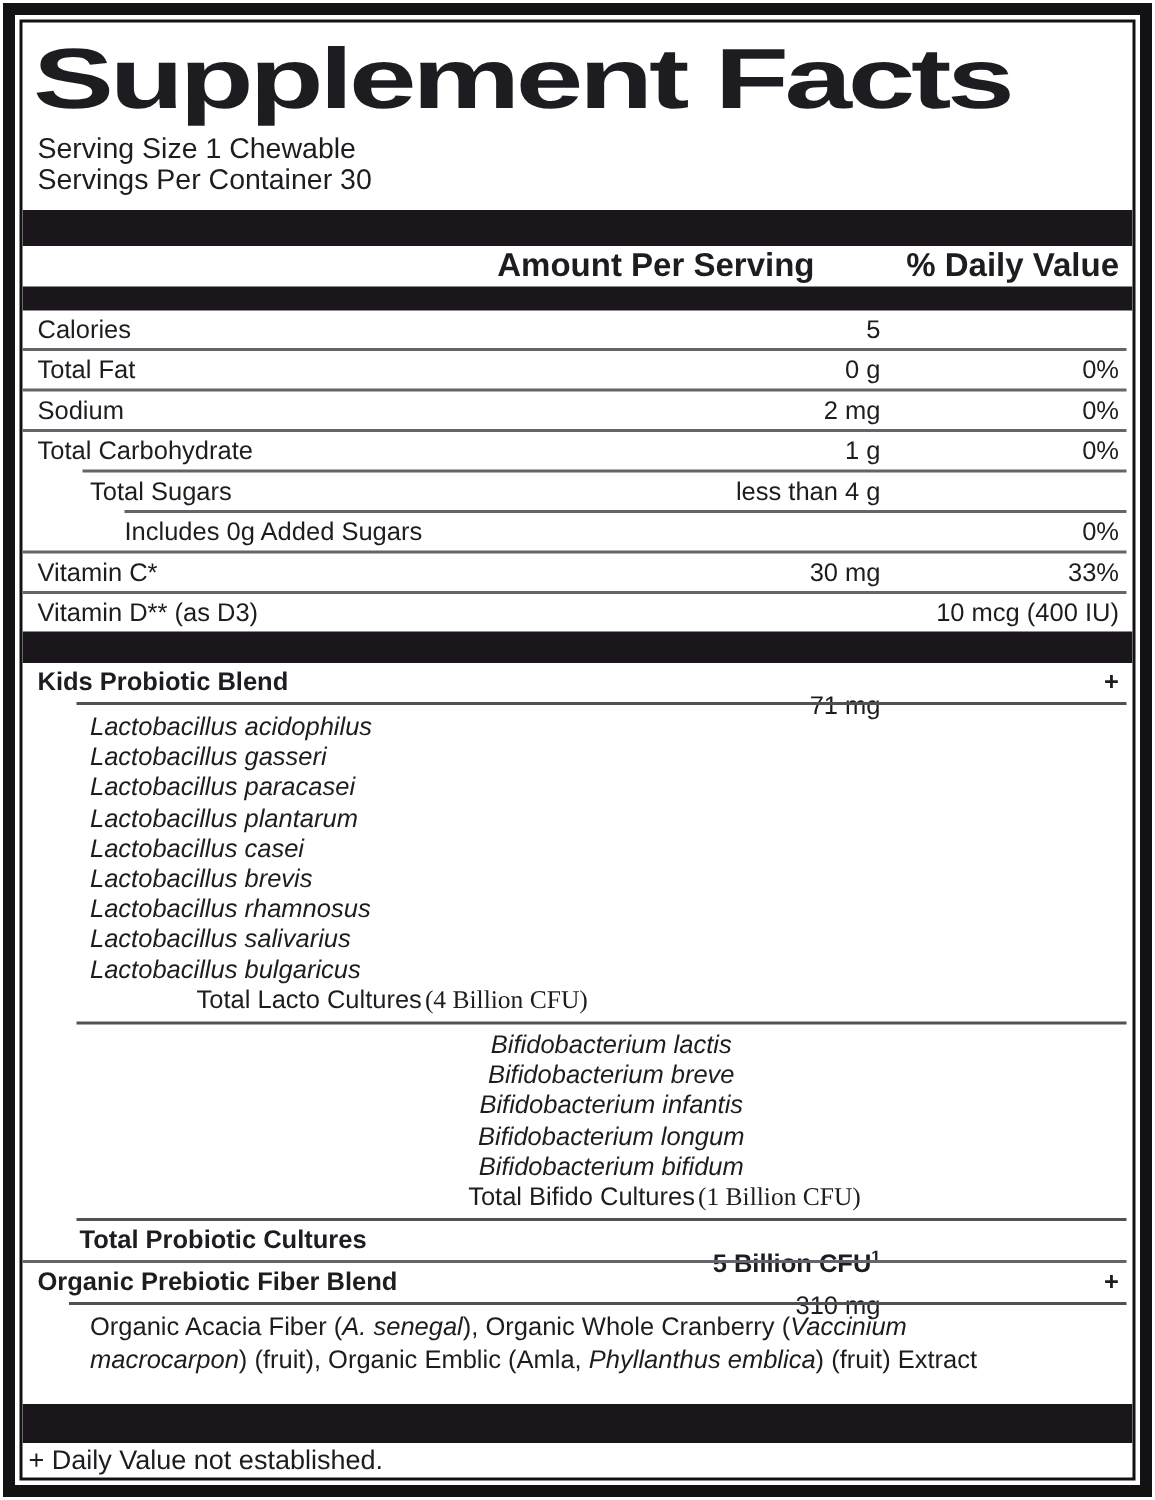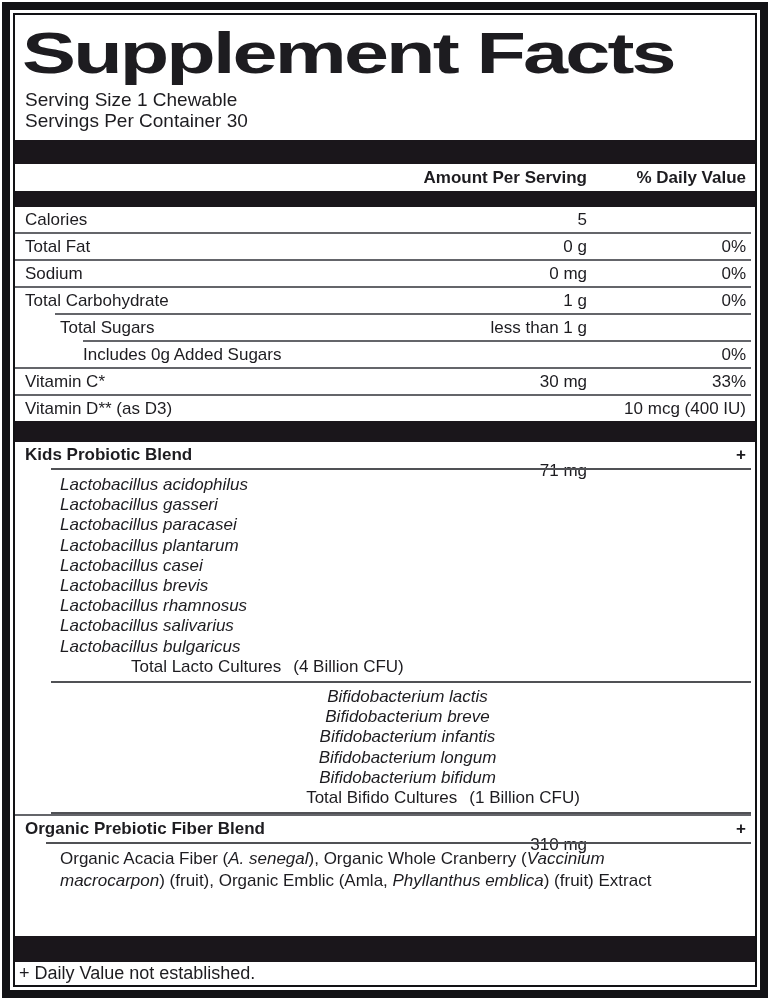--- a/index.html
+++ b/index.html
@@ -33,22 +33,22 @@
   .serving{margin:6px 0 0 10px;font-size:19px;line-height:21px;}
   .serving div{white-space:nowrap;}
   
   .bar{background:#1a161b;flex:none;}
   .bar-1{height:24px;margin-top:9px;}
   .bar-2{height:16px;}
   .bar-3{height:21px;}
   .bar-4{height:26px;}
   
   .hdr{
-    height:27px;display:flex;align-items:center;
-    padding:0 9px 0 10px;font-weight:bold;font-size:17px;
+    height:27px;display:flex;align-items:flex-start;
+    padding:0 9px 0 10px;font-weight:bold;font-size:22px;gap:44px;
   }
   .hdr .sp{flex:1;}
   .hdr .amt-h{width:240px;text-align:right;}
   .hdr .dv-h{width:159px;text-align:right;}
   
   .nrow{
     height:25px;display:flex;align-items:center;
     padding:0 9px 0 10px;font-size:17px;flex:none;
   }
   .nrow .name{flex:1;white-space:nowrap;}
@@ -71,21 +71,21 @@
   .brow .amt{width:240px;text-align:right;font-weight:normal;white-space:nowrap;margin-top:32px;}
   .brow.b-amt .amt{font-weight:bold;}
   .brow .dv{width:159px;text-align:right;white-space:nowrap;}
   .brow.tindent{padding-left:38px;}
   
   .species{margin-left:45px;font-size:17px;line-height:20.2px;}
   .species .sp-i{font-style:italic;white-space:nowrap;}
   .blk1{padding:5px 0 4px;}
   .blk2{padding:4px 0 4px;text-align:center;}
   .cult-total{margin-left:71px;font-style:normal;white-space:nowrap;}
-  .cult-total .cfu{margin-left:12px;}
+  .cult-total .cfu{margin-left:2px;font-family:Liberation Serif, serif;}
   
   .desc{
     margin:4px 45px 6px 45px;
     font-size:17px;line-height:21.5px;
   }
   .desc .it{font-style:italic;text-align:right;}
   
   .bottom{margin-top:auto;}
   .footnote{
     height:23px;display:flex;align-items:center;
@@ -124,33 +124,33 @@
         </div>
         <div class="rule r-full"></div>
         <div class="nrow ind0">
           <span class="name">Total Fat</span>
           <span class="amt">0 g</span>
           <span class="dv">0%</span>
         </div>
         <div class="rule r-full"></div>
         <div class="nrow ind0">
           <span class="name">Sodium</span>
-          <span class="amt">0 mg</span>
+          <span class="amt">2 mg</span>
           <span class="dv">0%</span>
         </div>
         <div class="rule r-full"></div>
         <div class="nrow ind0">
           <span class="name">Total Carbohydrate</span>
           <span class="amt">1 g</span>
           <span class="dv">0%</span>
         </div>
         <div class="rule r-1"></div>
         <div class="nrow ind1">
           <span class="name">Total Sugars</span>
-          <span class="amt">less than 1 g</span>
+          <span class="amt">less than 4 g</span>
           <span class="dv"></span>
         </div>
         <div class="rule r-2"></div>
         <div class="nrow ind2">
           <span class="name">Includes 0g Added Sugars</span>
           <span class="amt"></span>
           <span class="dv">0%</span>
         </div>
         <div class="rule r-full"></div>
         <div class="nrow ind0">
@@ -198,20 +198,25 @@
           <div class="sp-i">Bifidobacterium breve</div>
           <div class="sp-i">Bifidobacterium infantis</div>
           <div class="sp-i">Bifidobacterium longum</div>
           <div class="sp-i">Bifidobacterium bifidum</div>
         </div>
       <div class="cult-total"><span>Total Bifido Cultures</span><span class="cfu">(1 Billion CFU)</span></div>
     </div>
 
     <div class="rule r-b"></div>
 
+    <div class="brow b-amt tindent">
+      <span class="name">Total Probiotic Cultures</span>
+      <span class="amt"><span>5 Billion CFU</span><sup>1</sup></span>
+      <span class="dv"></span>
+    </div>
 
     <div class="rule r-full"></div>
 
     <div class="brow">
       <span class="name">Organic Prebiotic Fiber Blend</span>
       <span class="amt">310 mg</span>
       <span class="dv">+</span>
     </div>
 
     <div class="rule r-b" style="margin-left:31px"></div>

